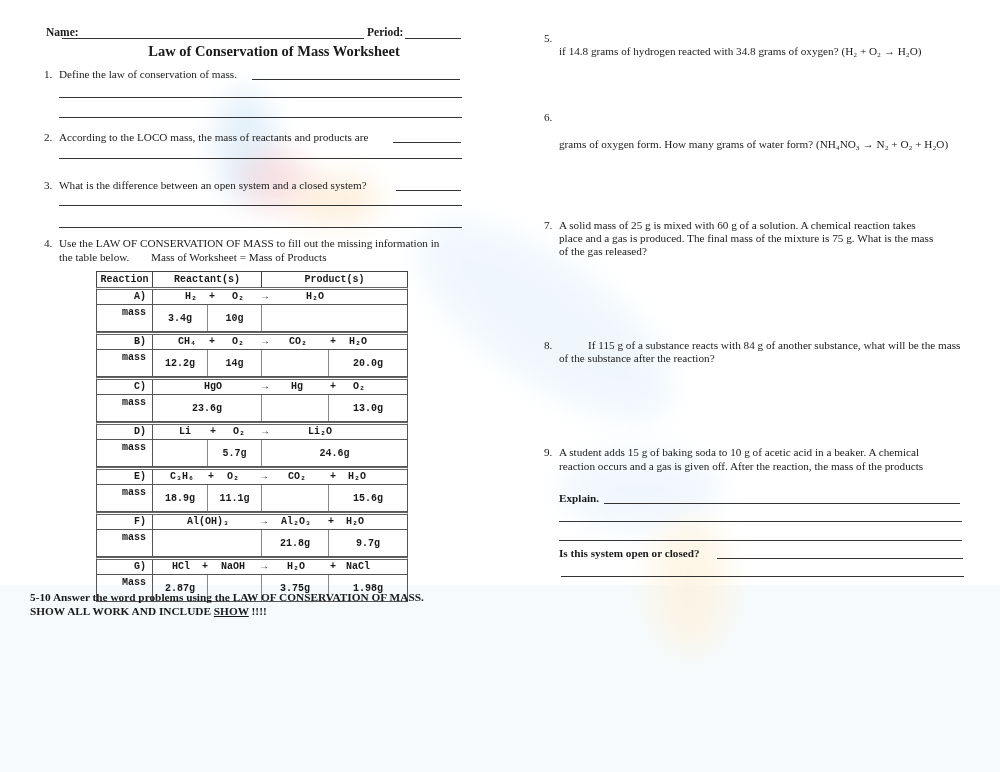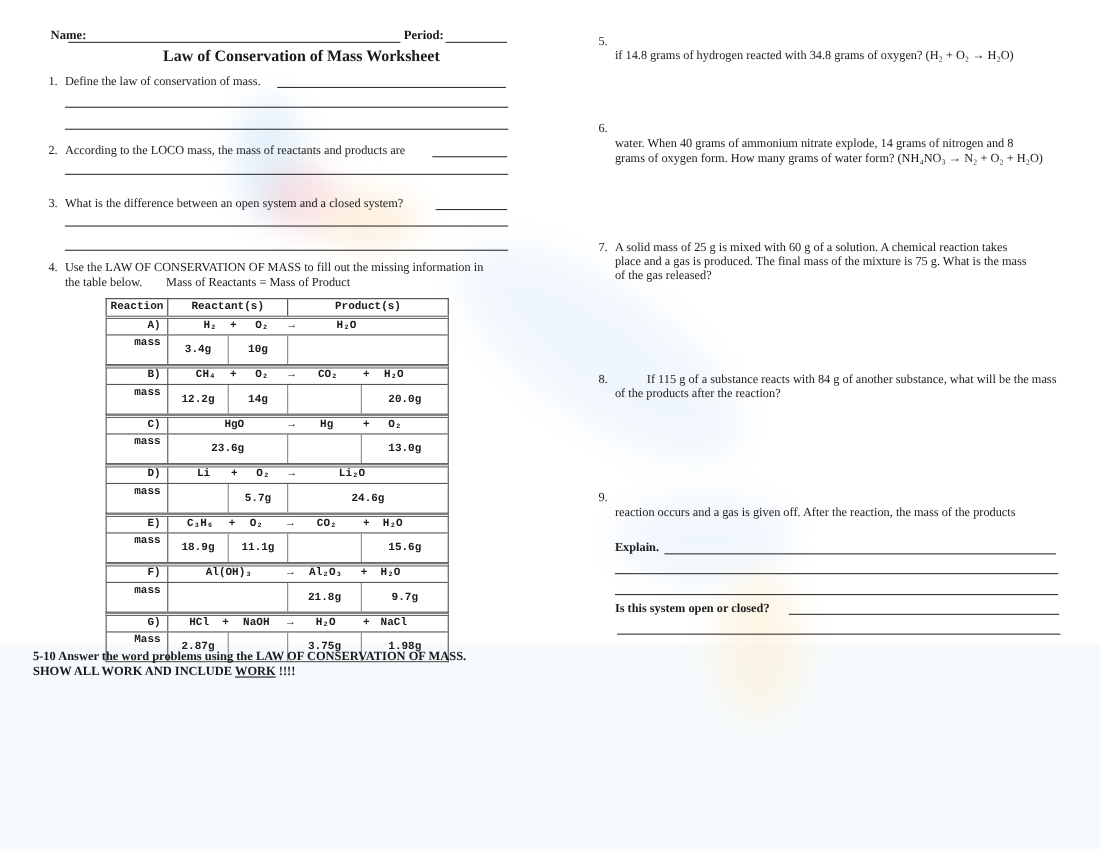--- a/index.html
+++ b/index.html
@@ -84,21 +84,21 @@
 
   <div class="abs q" style="left:44px;top:179px;">3.</div>
   <div class="abs q" style="left:59px;top:179px;">What is the difference between an open system and a closed system?</div>
   <div class="line" style="left:396px;top:190px;width:65px;"></div>
   <div class="line" style="left:59px;top:205px;width:403px;"></div>
   <div class="line" style="left:59px;top:227px;width:403px;"></div>
 
   <div class="abs q" style="left:44px;top:237px;">4.</div>
   <div class="abs q" style="left:59px;top:237px;text-align:right;">Use the LAW OF CONSERVATION OF MASS to fill out the missing information in</div>
   <div class="abs q" style="left:59px;top:251px;">the table below.</div>
-  <div class="abs q" style="left:151px;top:251px;">Mass of Reactants = Mass of Product</div>
+  <div class="abs q" style="left:151px;top:251px;">Mass of Worksheet = Mass of Products</div>
 
   <div class="tbl">
     <div class="hdr">
       <div class="c0">Reaction</div>
       <div class="r">Reactant(s)</div>
       <div class="p">Product(s)</div>
     </div>
 
     <div class="blk">
       <div class="eq">
@@ -238,40 +238,40 @@
         <div class="cell" style="width:55px">2.87g</div>
         <div class="cell" style="width:54px"></div>
         <div class="cell" style="width:67px">3.75g</div>
         <div class="cell" style="flex:1">1.98g</div>
       </div>
     </div>
   </div>
 
   <div class="abs instr">
     <div>5-10 Answer the word problems using the LAW OF CONSERVATION OF MASS.</div>
-    <div><span>SHOW ALL WORK AND INCLUDE </span><u>WORK</u><span> !!!!</span></div>
+    <div><span>SHOW ALL WORK AND INCLUDE </span><u>SHOW</u><span> !!!!</span></div>
   </div>
 
   <div class="abs rq" style="left:544px;top:32px;">5.</div>
   <div class="abs rq" style="left:559px;top:45px;">if 14.8 grams of hydrogen reacted with 34.8 grams of oxygen? (H₂ + O₂ → H₂O)</div>
 
   <div class="abs rq" style="left:544px;top:111px;">6.</div>
-  <div class="abs rq" style="left:559px;top:125px;">water. When 40 grams of ammonium nitrate explode, 14 grams of nitrogen and 8</div>
   <div class="abs rq" style="left:559px;top:138px;">grams of oxygen form. How many grams of water form? (NH₄NO₃ → N₂ + O₂ + H₂O)</div>
 
   <div class="abs rq" style="left:544px;top:219px;">7.</div>
   <div class="abs rq" style="left:559px;top:219px;">A solid mass of 25 g is mixed with 60 g of a solution. A chemical reaction takes</div>
   <div class="abs rq" style="left:559px;top:232px;">place and a gas is produced. The final mass of the mixture is 75 g. What is the mass</div>
   <div class="abs rq" style="left:559px;top:245px;">of the gas released?</div>
 
   <div class="abs rq" style="left:544px;top:339px;">8.</div>
   <div class="abs rq" style="left:588px;top:339px;">If 115 g of a substance reacts with 84 g of another substance, what will be the mass</div>
-  <div class="abs rq" style="left:559px;top:352px;">of the products after the reaction?</div>
+  <div class="abs rq" style="left:559px;top:352px;">of the substance after the reaction?</div>
 
   <div class="abs rq" style="left:544px;top:446px;">9.</div>
+  <div class="abs rq" style="left:559px;top:446px;">A student adds 15 g of baking soda to 10 g of acetic acid in a beaker. A chemical</div>
   <div class="abs rq" style="left:559px;top:460px;">reaction occurs and a gas is given off. After the reaction, the mass of the products</div>
   <div class="abs rq bold" style="left:559px;top:492px;">Explain.</div>
   <div class="line" style="left:604px;top:503px;width:356px;"></div>
   <div class="line" style="left:559px;top:521px;width:403px;"></div>
   <div class="line" style="left:559px;top:540px;width:403px;"></div>
   <div class="abs rq bold" style="left:559px;top:547px;">Is this system open or closed?</div>
   <div class="line" style="left:717px;top:558px;width:246px;"></div>
   <div class="line" style="left:561px;top:576px;width:403px;"></div>
 </div>
 

